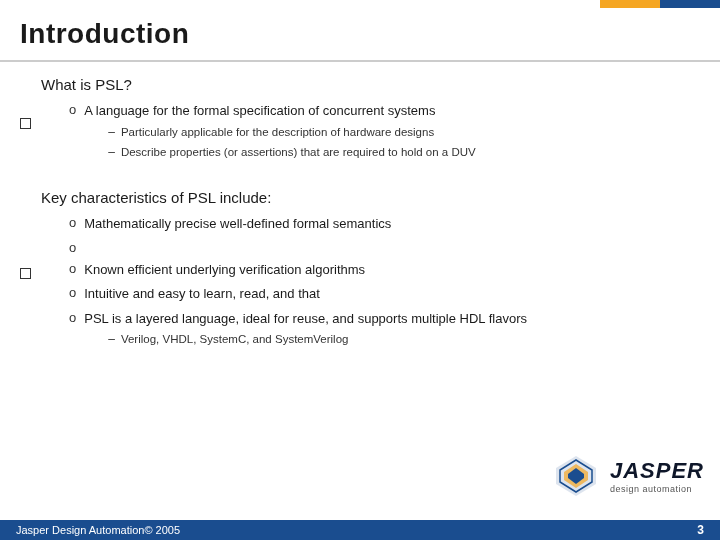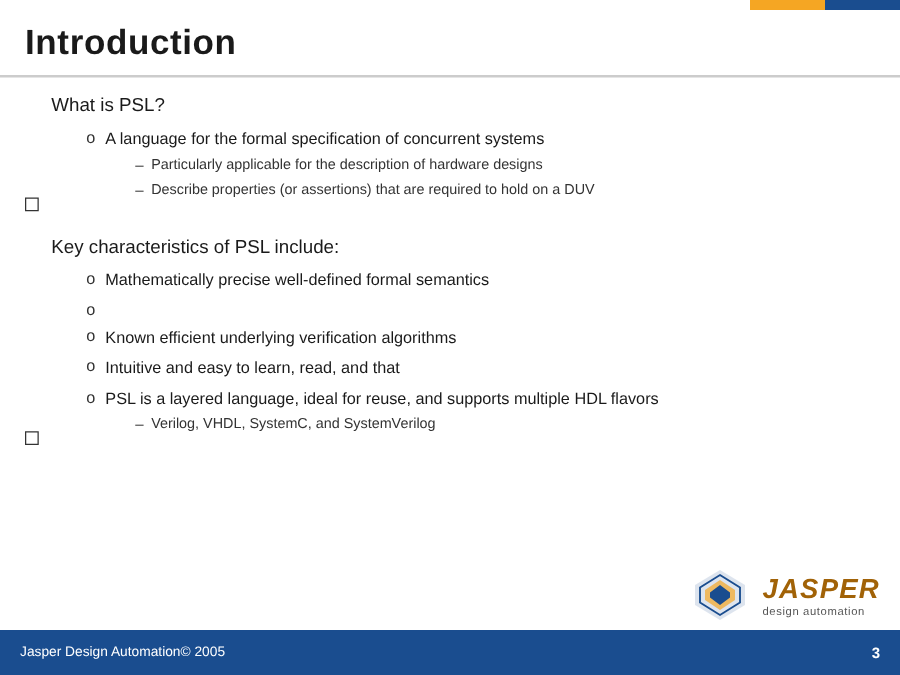--- a/index.html
+++ b/index.html
@@ -47,21 +47,21 @@
     }
 
     
     .content {
       padding: 0 20px;
     }
 
     
     .main-bullet {
       display: flex;
-      align-items: flex-end;
+      align-items: center;
       margin-bottom: 18px;
     }
     .bullet-square {
       width: 11px;
       height: 11px;
       border: 1.5px solid #333;
       margin-top: 4px;
       margin-right: 10px;
       flex-shrink: 0;
     }
@@ -118,21 +118,21 @@
       color: #333;
       line-height: 1.5;
     }
 
     
     .footer {
       position: absolute;
       bottom: 0;
       left: 0;
       right: 0;
-      height: 36px;
+      height: 20px;
       background: #1A4D8F;
       display: flex;
       align-items: center;
       justify-content: space-between;
       padding: 0 16px;
     }
     .footer-text {
       font-size: 11px;
       color: #ffffff;
     }
@@ -148,21 +148,21 @@
       bottom: 42px;
       right: 16px;
       text-align: right;
     }
     .logo-box {
       display: inline-block;
     }
     .logo-jasper {
       font-size: 22px;
       font-weight: bold;
-      color: #a16207;
+      color: #0f172a;
       letter-spacing: 1px;
       font-style: italic;
     }
     .logo-sub {
       font-size: 9px;
       color: #555;
       letter-spacing: 0.5px;
       text-align: left;
     }
 

